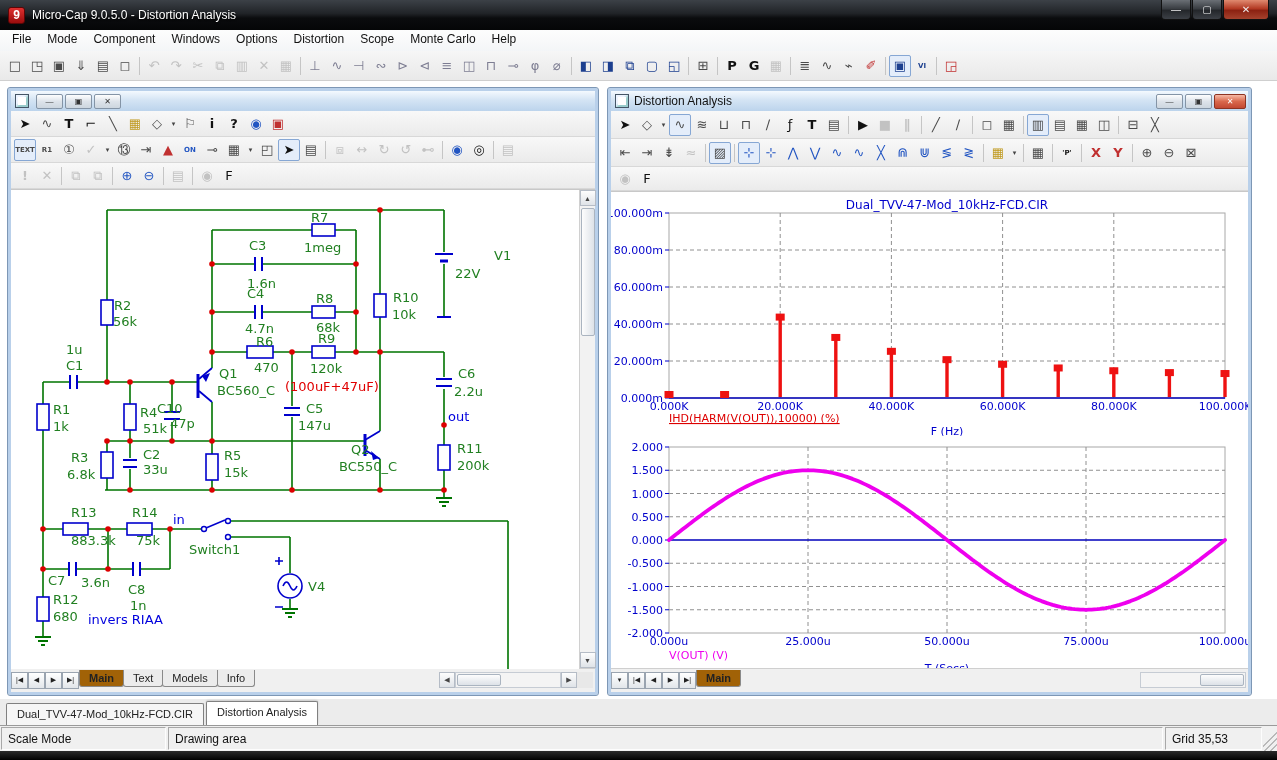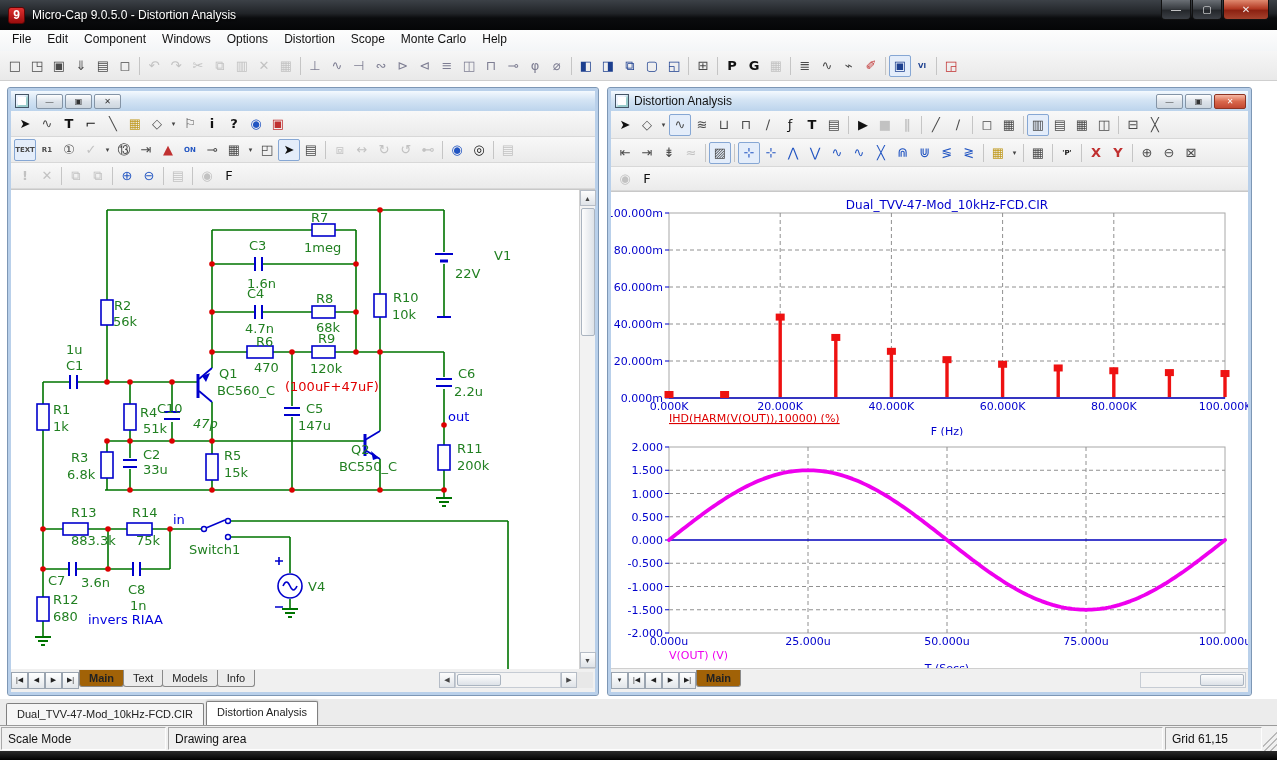--- a/index.html
+++ b/index.html
@@ -119,21 +119,21 @@
   <div class="title-text">Micro-Cap 9.0.5.0 - Distortion Analysis</div>
   <div class="cap-btns">
     <div class="cap-btn">—</div>
     <div class="cap-btn">▢</div>
     <div class="cap-btn close">✕</div>
   </div>
 </div>
 
 <div class="menubar">
   <span class="menu-item">File</span>
-    <span class="menu-item">Edit</span>
+    <span class="menu-item">Mode</span>
     <span class="menu-item">Component</span>
     <span class="menu-item">Windows</span>
     <span class="menu-item">Options</span>
     <span class="menu-item">Distortion</span>
     <span class="menu-item">Scope</span>
     <span class="menu-item">Monte Carlo</span>
     <span class="menu-item">Help</span>
 </div>
 
 <div class="main-toolbar">
@@ -406,21 +406,21 @@
             <div class="slab g" style="left: 444px; top: 76px;">22V</div>
             <div class="slab g" style="left: 103px; top: 108px;">R2</div>
             <div class="slab g" style="left: 102px; top: 124px;">56k</div>
             <div class="slab g" style="left: 55px; top: 152px;">1u</div>
             <div class="slab g" style="left: 55px; top: 168px;">C1</div>
             <div class="slab g" style="left: 42px; top: 212px;">R1</div>
             <div class="slab g" style="left: 42px; top: 229px;">1k</div>
             <div class="slab g" style="left: 129px; top: 215px;">R4</div>
             <div class="slab g" style="left: 132px; top: 231px;">51k</div>
             <div class="slab g" style="left: 146px; top: 203px; margin-top: 8px;">C10</div>
-            <div class="slab g" style="left: 182px; top: 226px; font-style: italic;">47p</div>
+            <div class="slab g" style="left: 159px; top: 226px;">47p</div>
             <div class="slab g" style="left: 208px; top: 176px;">Q1</div>
             <div class="slab g" style="left: 206px; top: 193px;">BC560_C</div>
             <div class="slab g" style="left: 295px; top: 211px;">C5</div>
             <div class="slab g" style="left: 287px; top: 228px;">147u</div>
             <div class="slab g" style="left: 447px; top: 176px;">C6</div>
             <div class="slab g" style="left: 443px; top: 194px;">2.2u</div>
             <div class="slab g" style="left: 446px; top: 251px;">R11</div>
             <div class="slab g" style="left: 446px; top: 268px;">200k</div>
             <div class="slab g" style="left: 60px; top: 260px;">R3</div>
             <div class="slab g" style="left: 56px; top: 277px;">6.8k</div>
@@ -683,17 +683,17 @@
 </div>
 
 <div class="doctabs">
   <span class="dtab">Dual_TVV-47-Mod_10kHz-FCD.CIR</span>
     <span class="dtab active">Distortion Analysis</span>
 </div>
 
 <div class="statusbar">
   <div class="scell c1">Scale Mode</div>
   <div class="scell c2">Drawing area</div>
-  <div class="scell c3">Grid 61,15</div>
+  <div class="scell c3">Grid 35,53</div>
   <div class="grip"></div>
 </div>
 
 <div class="deskstrip"></div>
 
 </body></html>

